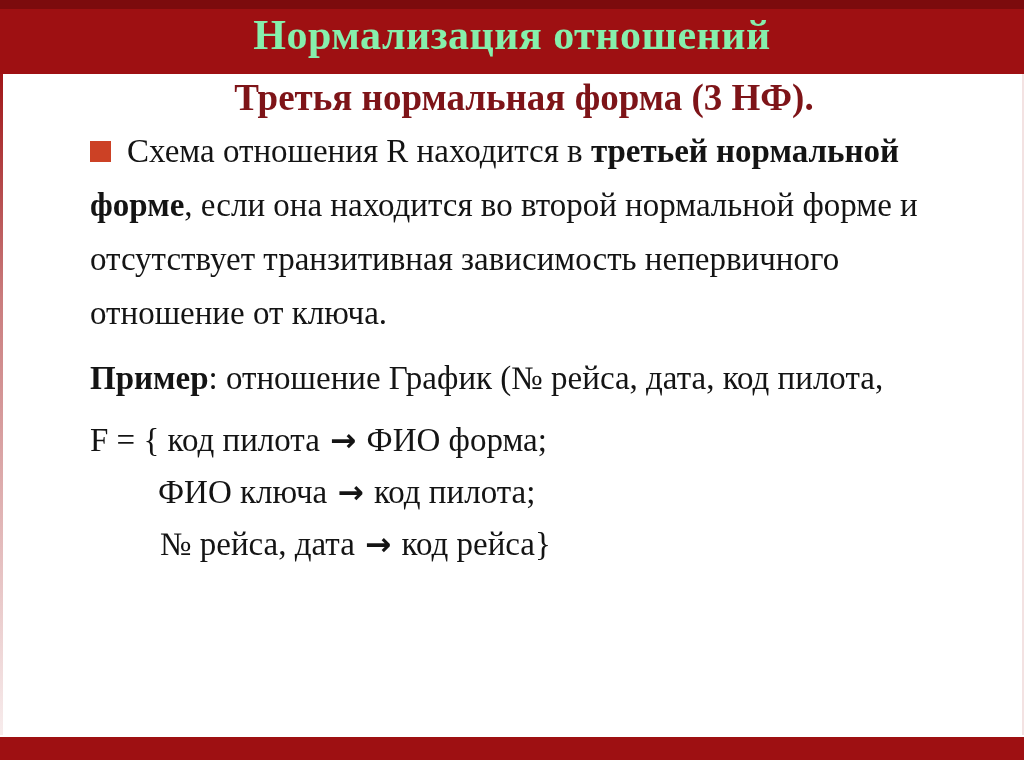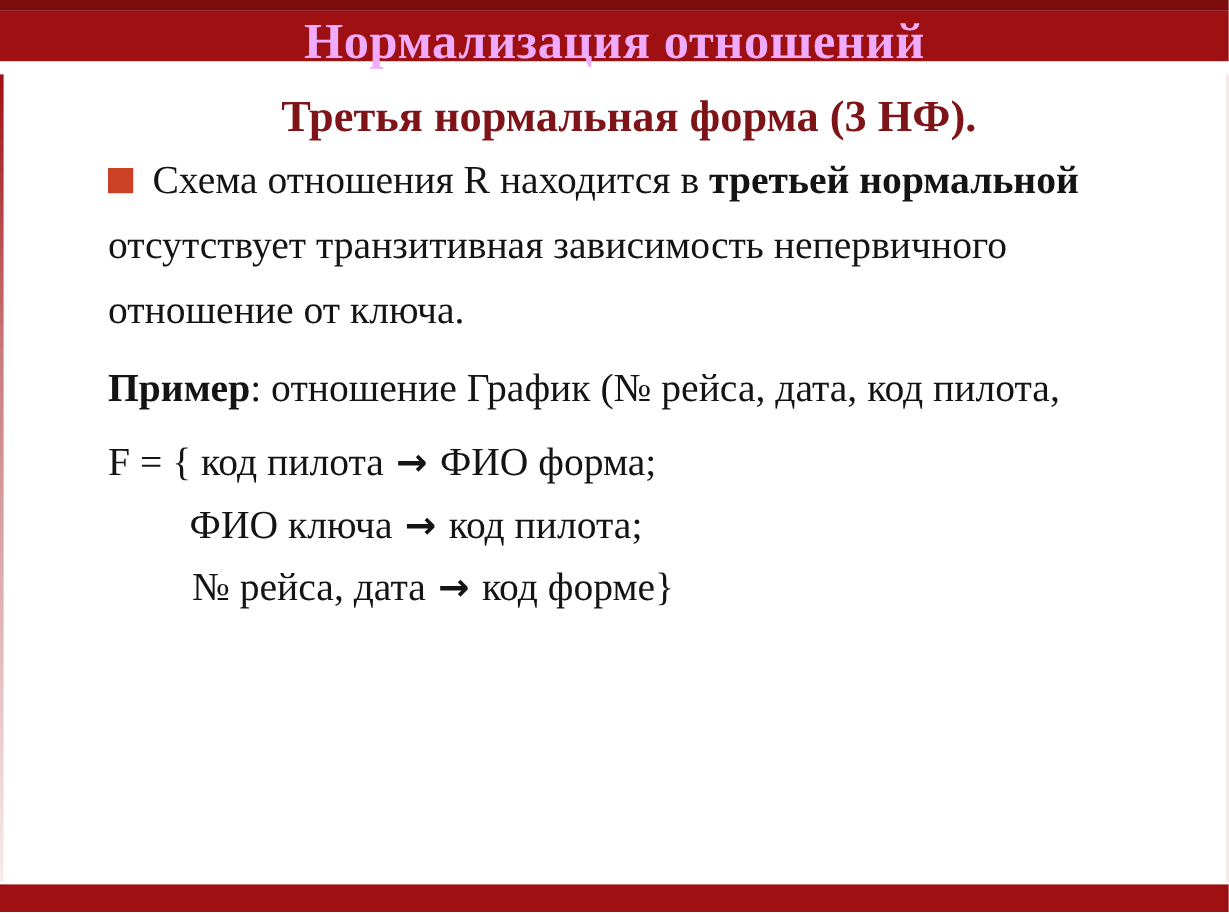--- a/index.html
+++ b/index.html
@@ -14,23 +14,23 @@
     width:1024px;height:767px;
     background:#ffffff;
     overflow:hidden;
   }
   
   .top-strip{
     position:absolute;top:0;left:0;width:1024px;height:9px;
     background:#7c0b0d;
   }
   .header-band{
-    position:absolute;top:9px;left:0;width:1024px;height:42px;
+    position:absolute;top:9px;left:0;width:1024px;height:65px;
     background:#9e1012;
-    color:#f0abfc;
+    color:#86efac;
     text-align:center;
     font-weight:bold;
     font-size:42px;
     line-height:52px;
     letter-spacing:0.5px;
   }
   
   .left-line{
     position:absolute;left:0;top:62px;bottom:32px;width:3px;
     background:linear-gradient(#9e1012 0%, rgba(158,16,18,0.55) 35%, rgba(158,16,18,0.08) 100%);
@@ -99,31 +99,32 @@
   <div class="right-line"></div>
 
   <div class="slide-title">Третья нормальная форма (3 НФ).</div>
 
   <div class="content">
 
     <div class="p-intro">
       <div class="line">
         <span class="bullet"></span><span><span>Схема отношения R находится в </span><span class="seg-b">третьей нормальной</span></span>
       </div>
+      <div class="line"><span class="seg-b">форме</span><span>, если она находится во второй нормальной форме и</span></div>
       <div class="line"><span>отсутствует транзитивная зависимость непервичного</span></div>
       <div class="line"><span>отношение от ключа.</span></div>
     </div>
 
     <div class="p-example">
       <div class="line ind-28"><span class="seg-b">Пример</span><span>: отношение </span><span class="seg-i">График</span><span> (№ рейса, дата, код пилота,</span></div>
     </div>
 
     <div class="p-fd">
       <div class="line ind-28"><span>F = { код пилота </span><span class="arrow">→</span><span> ФИО форма;</span></div>
       <div class="line ind-96"><span>ФИО ключа </span><span class="arrow">→</span><span> код пилота;</span></div>
-      <div class="line ind-98"><span>№ рейса, дата </span><span class="arrow">→</span><span> код форме}</span></div>
+      <div class="line ind-98"><span>№ рейса, дата </span><span class="arrow">→</span><span> код рейса}</span></div>
     </div>
 
   </div>
 
   <div class="footer-bar"></div>
 
 </div>
 
 </body></html>

